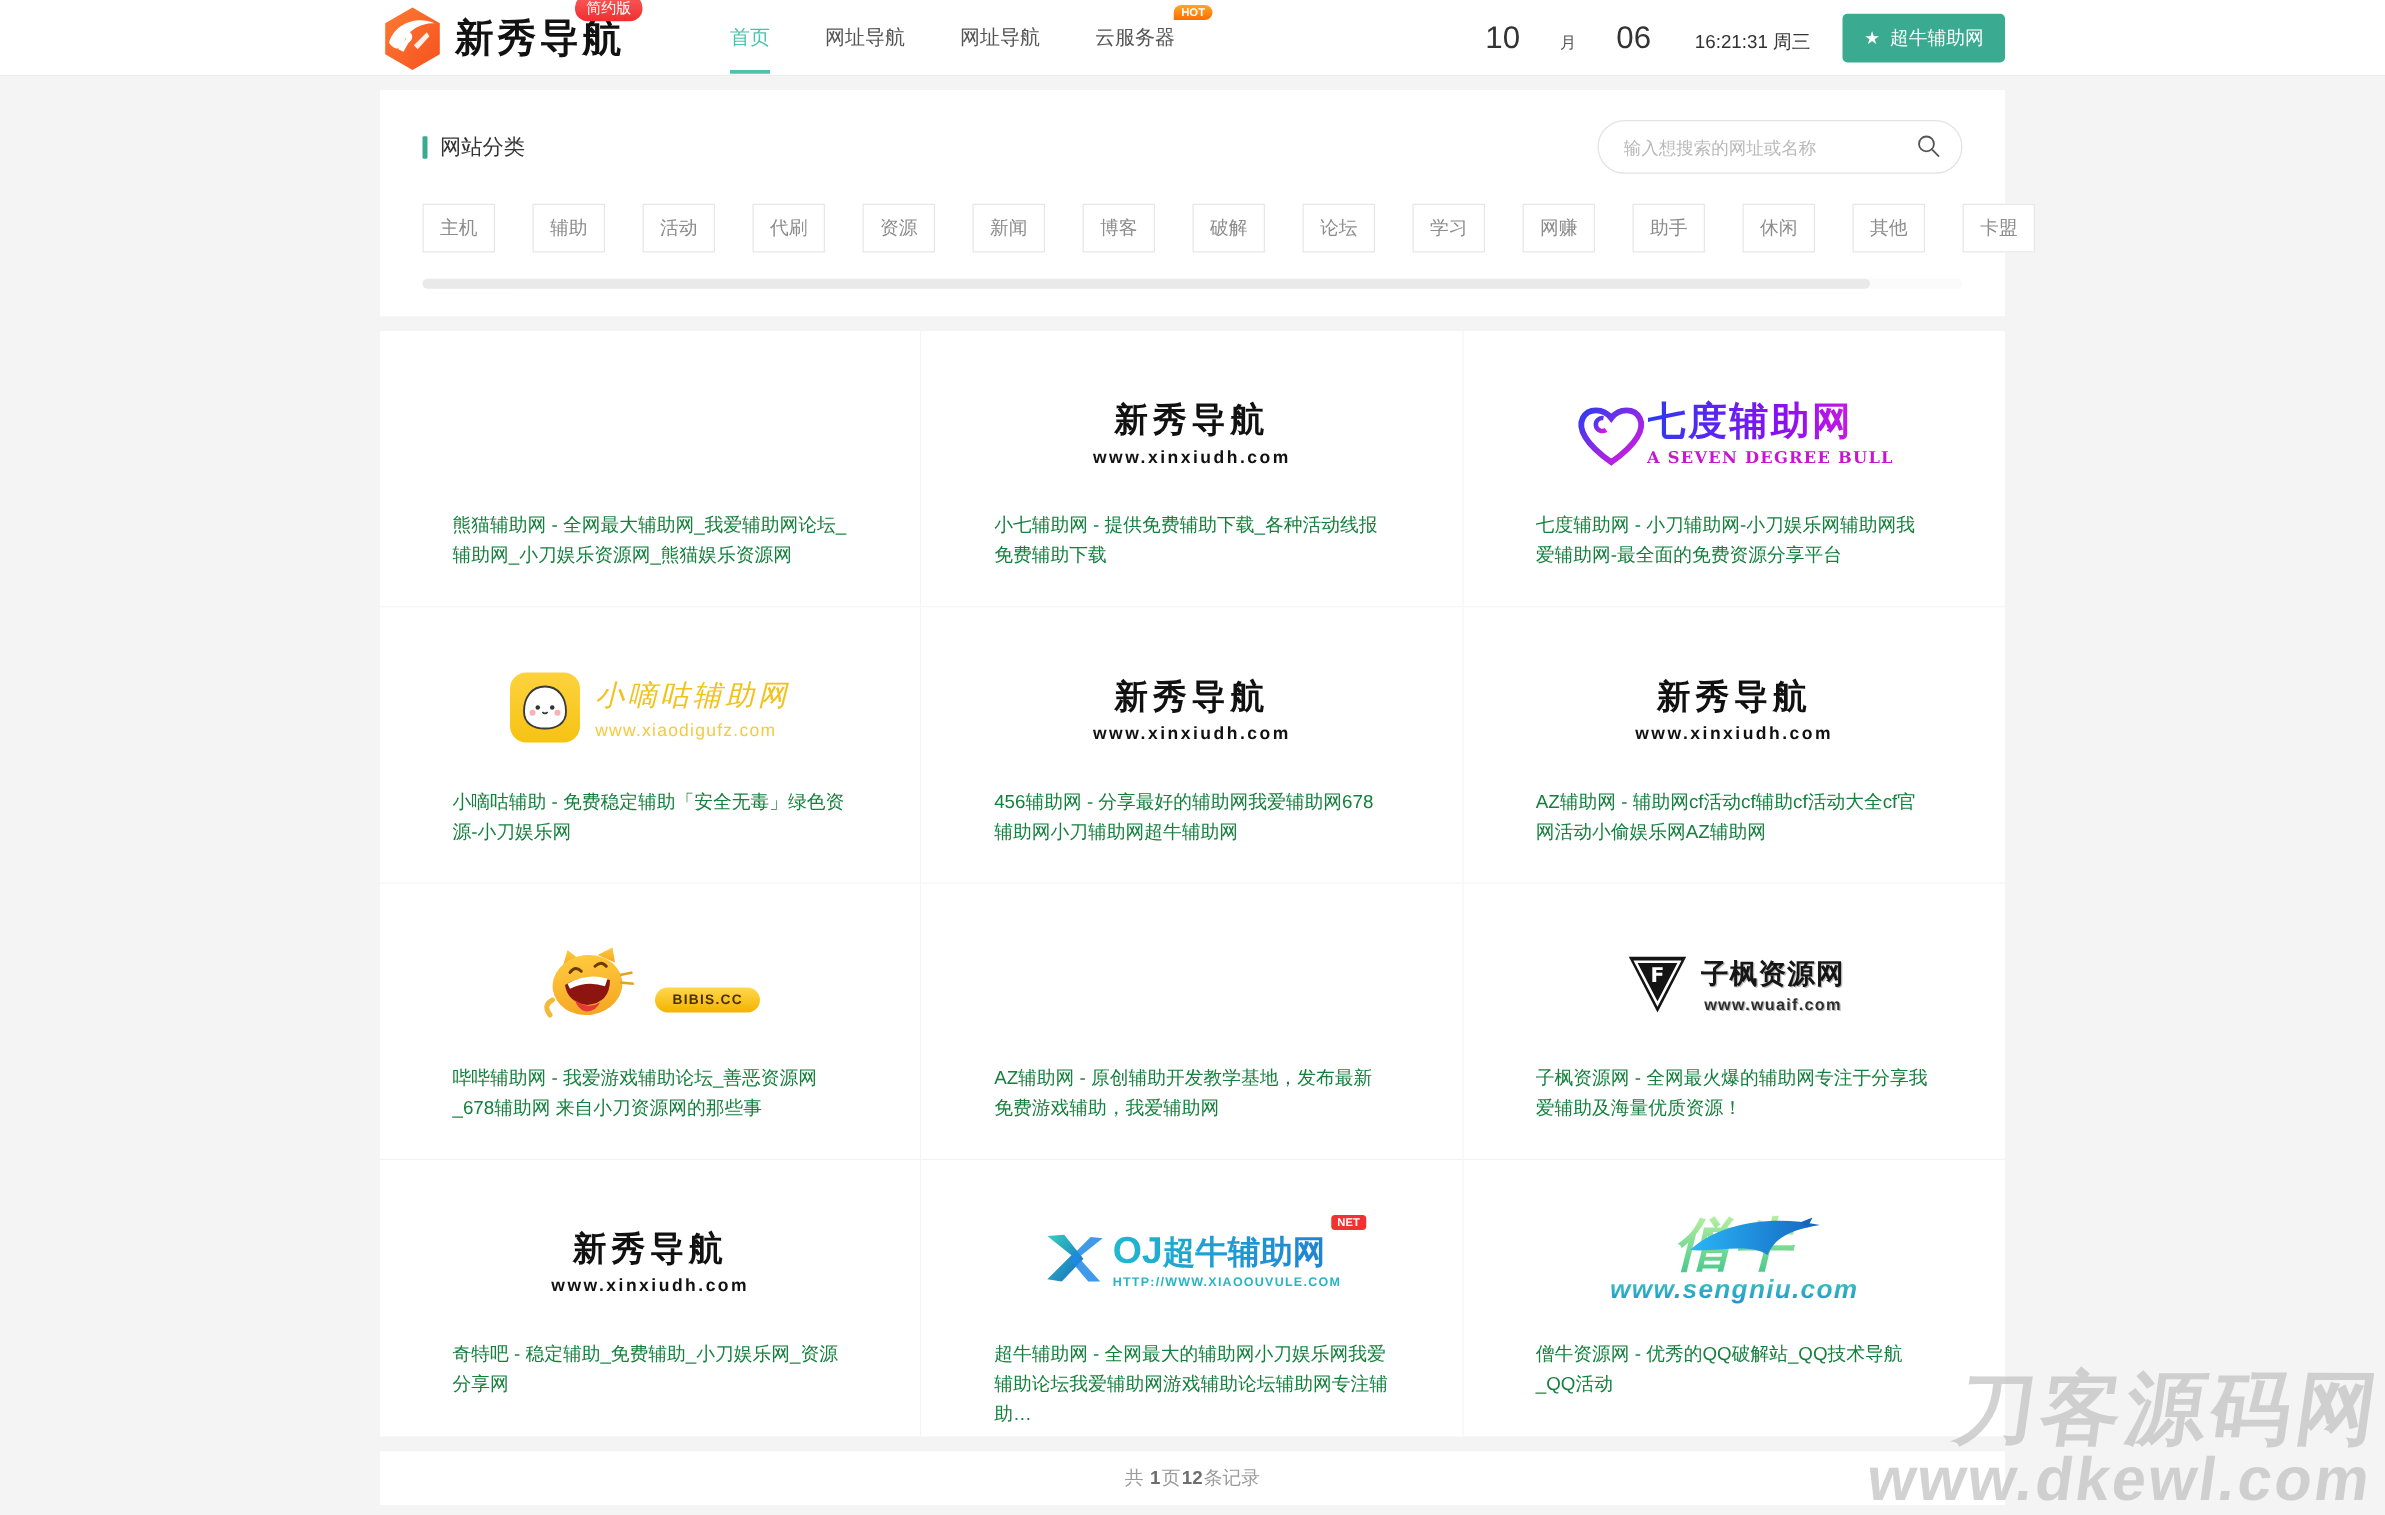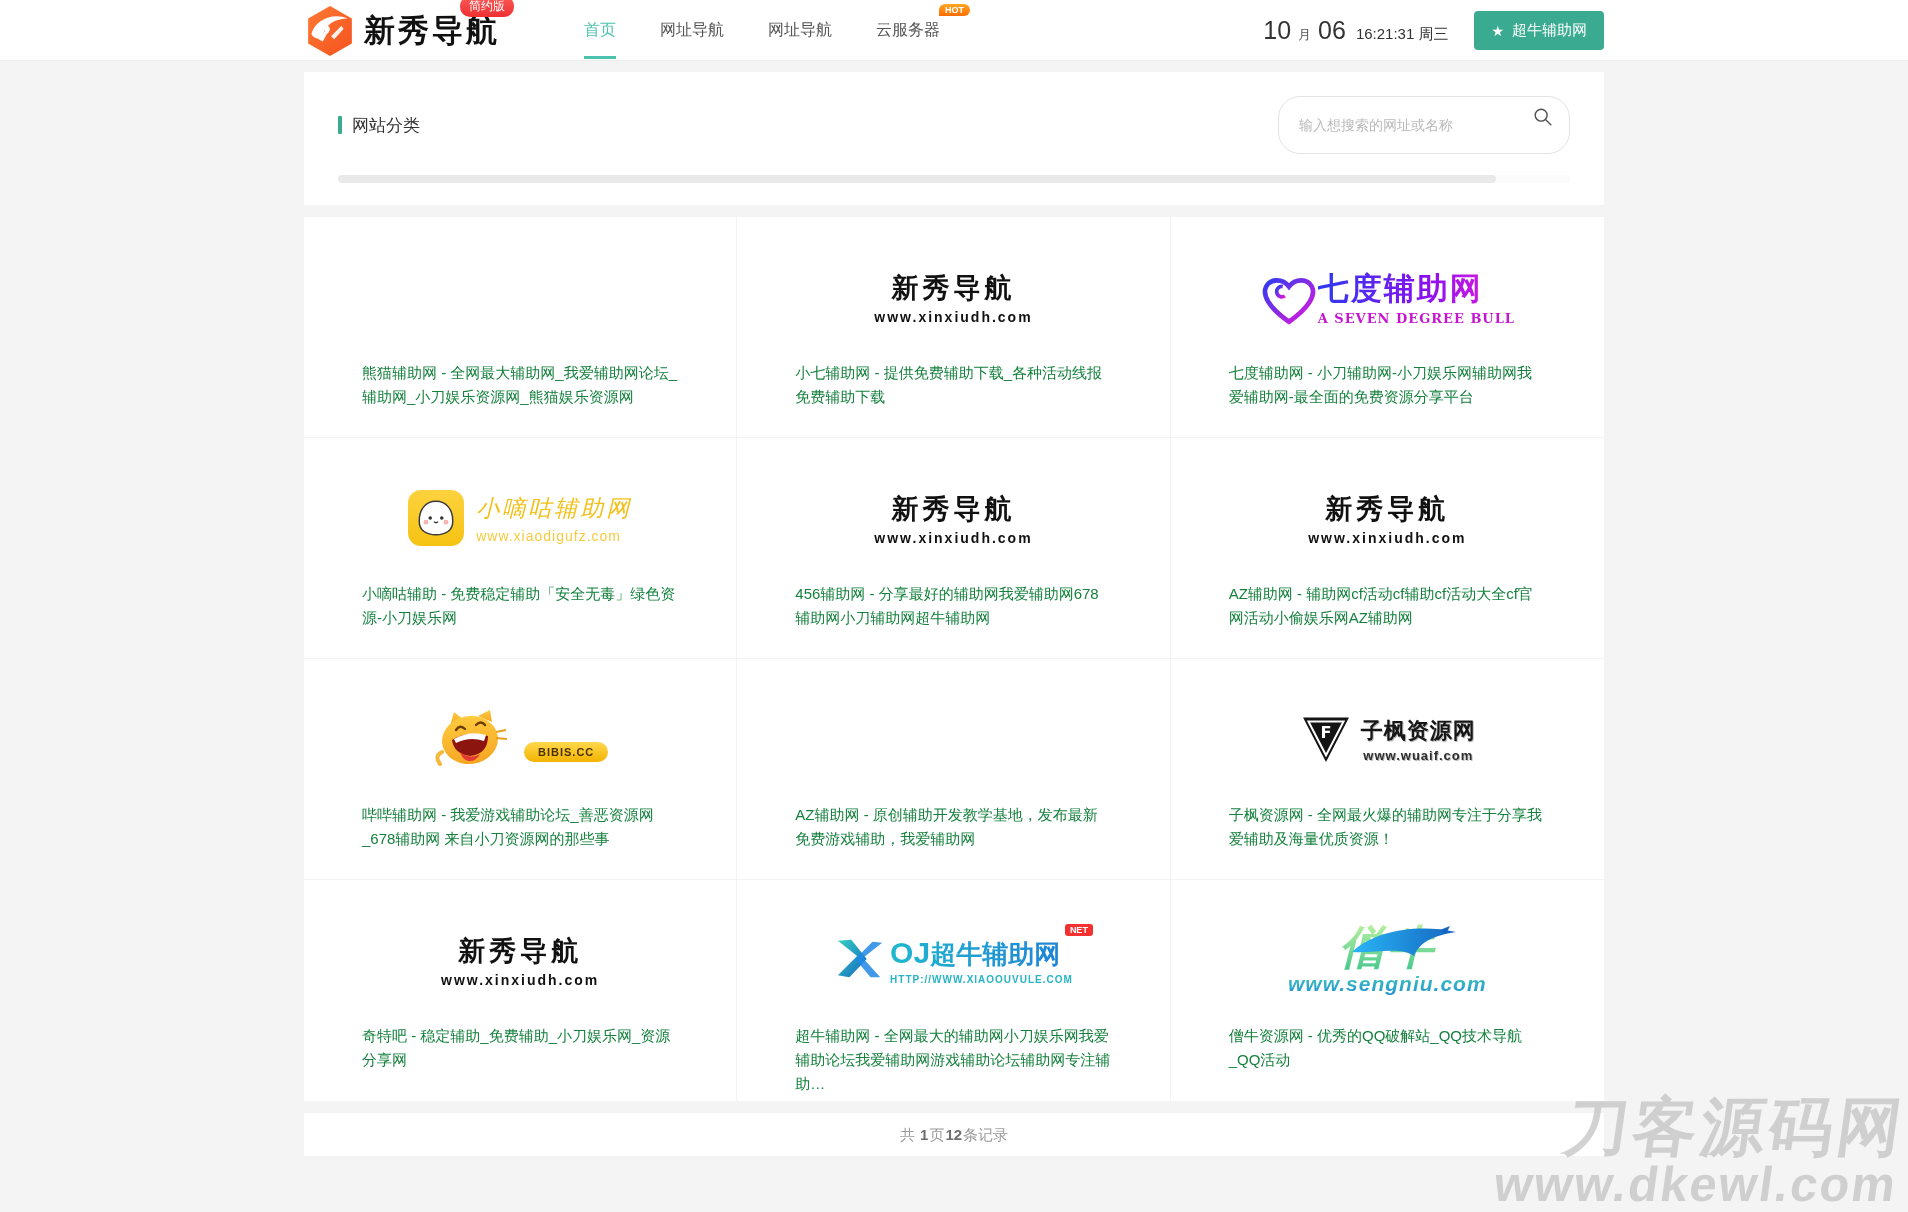--- a/index.html
+++ b/index.html
@@ -19,38 +19,38 @@
     padding:2px 9px; border-radius:10px; white-space:nowrap; }
   .nav { display:flex; margin-left:62px; height:100%; }
   .nav-item { position:relative; font-size:16px; color:#555; padding:0 22px;
     display:flex; align-items:center; cursor:pointer; height:100%; }
   .nav-item.active { color:#4cc3ae; }
   .nav-item.active::after { content:""; position:absolute; left:22px; right:22px;
     bottom:2px; height:3px; background:#4cc3ae; }
   .nav-badge { position:absolute; top:4px; right:-8px; background:linear-gradient(180deg,#ffa726,#ff6d00);
     color:#fff; font-size:9px; font-weight:bold; padding:1px 6px; border-radius:7px 7px 7px 0; }
   .header-right { margin-left:auto; display:flex; align-items:center; }
-  .date-wrap { display:flex; align-items:baseline; color:#333; }
+  .date-wrap { display:flex; align-items:baseline; color:#333;gap:25px; }
   .date-big { font-size:25px; }
   .date-unit { font-size:13px; color:#555; margin:0 7px; }
   .date-big2 { font-size:25px; margin-right:10px; }
   .date-time { font-size:15px; color:#333; }
   .submit-btn { margin-left:26px; background:#3aab90; color:#fff; border:none;
     font-size:15px; padding:10px 17px; border-radius:4px; cursor:pointer;
     display:flex; align-items:center; font-family:inherit; }
   .submit-btn .star { margin-right:8px; font-size:14px; }
 
   
   .panel { background:#fff; }
   .panel-classify { margin-top:11px; padding:24px 34px 22px; }
   .classify-head { display:flex; align-items:center; justify-content:space-between; }
   .sec-title { display:flex; align-items:center; font-size:17px; color:#333; }
   .sec-title .bar { width:4px; height:18px; background:#3aab90; margin-right:10px; border-radius:1px; }
   .search-box { position:relative; width:292px; }
-  .search-input { width:292px; height:58px; border:1px solid #e3e3e3; border-radius:22px;
+  .search-input { width:292px; height:43px; border:1px solid #e3e3e3; border-radius:22px;
     padding:0 48px 0 20px; font-size:14px; color:#333; outline:none; font-family:inherit; background:#fff; }
   .search-input::placeholder { color:#b9b9b9; }
   .search-icon { position:absolute; right:16px; top:10px; width:22px; height:22px; cursor:pointer; }
   .tags { display:flex; margin-top:24px; }
   .tag { border:1px solid #e7e7e7; color:#8c8c8c; font-size:15px; padding:9px 13px;
     margin-right:30px; cursor:pointer; background:#fff; white-space:nowrap; }
   .hscroll { margin-top:21px; height:8px; background:#fbfbfb; border-radius:4px; position:relative; }
   .hscroll-thumb { position:absolute; left:0; top:0; height:8px; width:94%;
     background:#e9e9e9; border-radius:4px; cursor:pointer; }
 
@@ -177,20 +177,37 @@
         <span>网站分类</span>
       </div>
       <div class="search-box">
         <input class="search-input" type="text" placeholder="输入想搜索的网址或名称" style="">
         <svg class="search-icon" viewBox="0 0 24 24">
           <circle cx="10" cy="10" r="6.5" fill="none" stroke="#555" stroke-width="1.6"></circle>
           <line x1="15" y1="15" x2="21" y2="21" stroke="#555" stroke-width="1.6"></line>
         </svg>
       </div>
     </div>
+    <div class="tags">
+        <div class="tag">主机</div>
+        <div class="tag">辅助</div>
+        <div class="tag">活动</div>
+        <div class="tag">代刷</div>
+        <div class="tag">资源</div>
+        <div class="tag">新闻</div>
+        <div class="tag">博客</div>
+        <div class="tag">破解</div>
+        <div class="tag">论坛</div>
+        <div class="tag">学习</div>
+        <div class="tag">网赚</div>
+        <div class="tag">助手</div>
+        <div class="tag">休闲</div>
+        <div class="tag">其他</div>
+        <div class="tag">卡盟</div>
+      </div>
     <div class="hscroll">
       <div class="hscroll-thumb"></div>
     </div>
   </div>
 
   <div class="panel panel-cards">
       <div class="card bR bB">
         <div class="card-logo"></div>
         <div class="card-desc">熊猫辅助网 - 全网最大辅助网_我爱辅助网论坛_辅助网_小刀娱乐资源网_熊猫娱乐资源网</div>
       </div>

